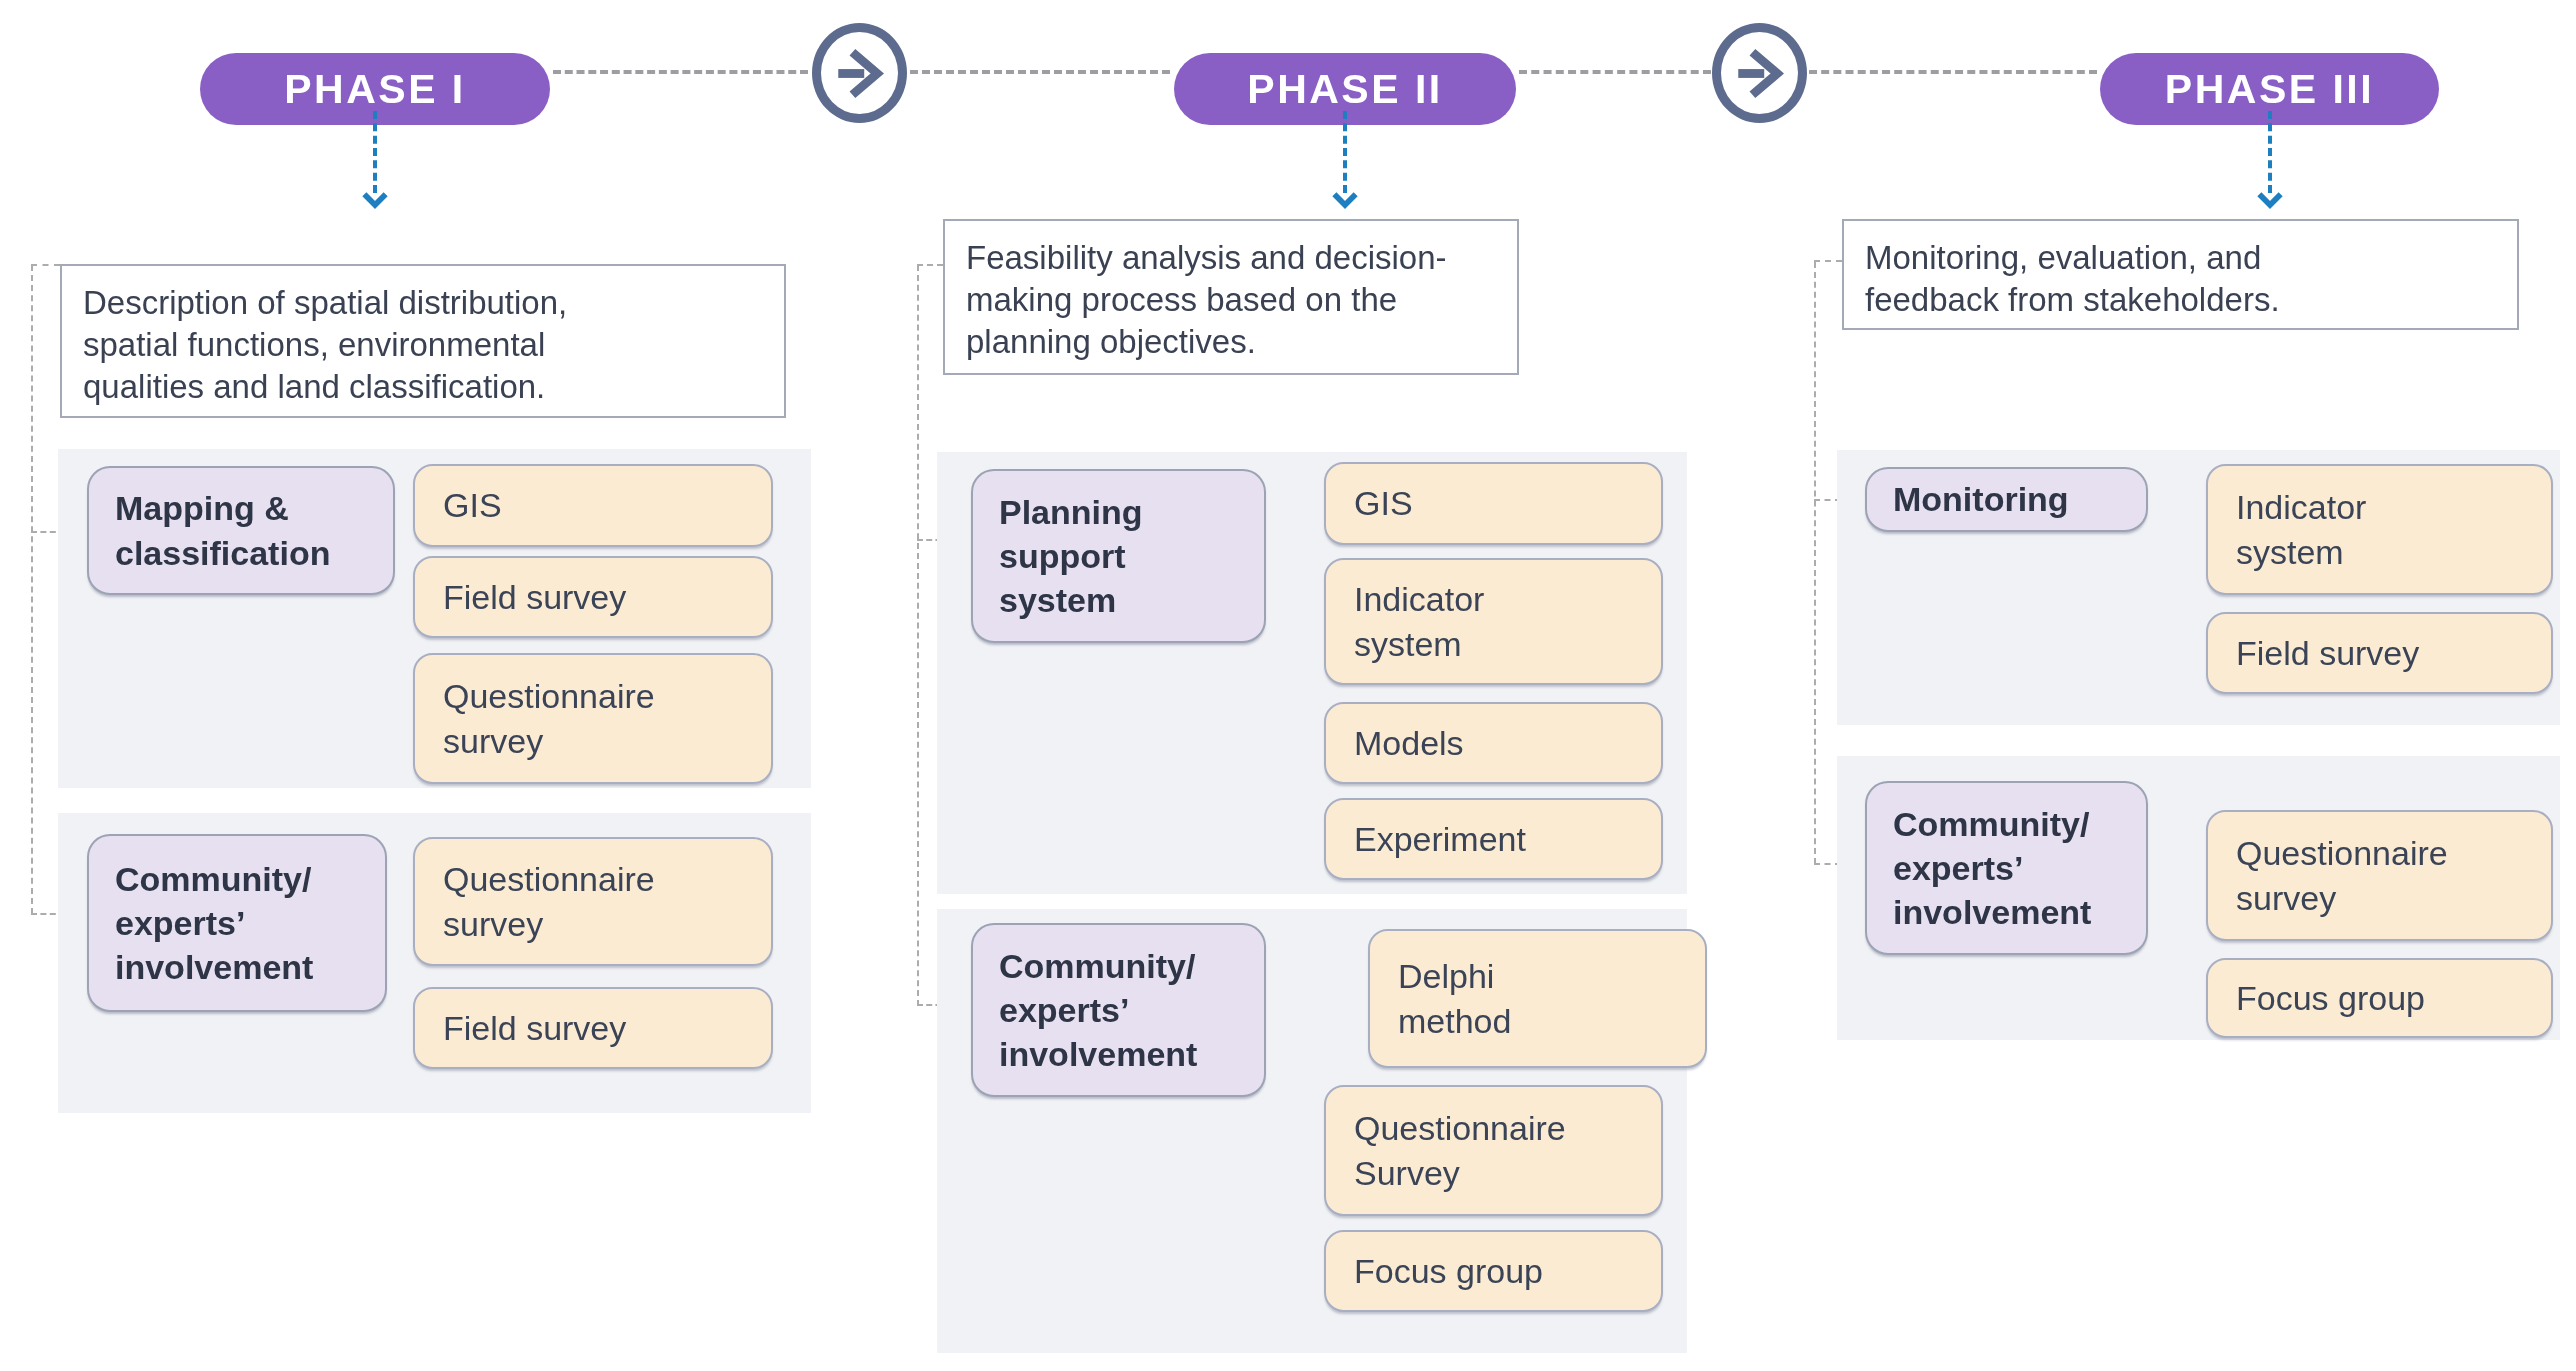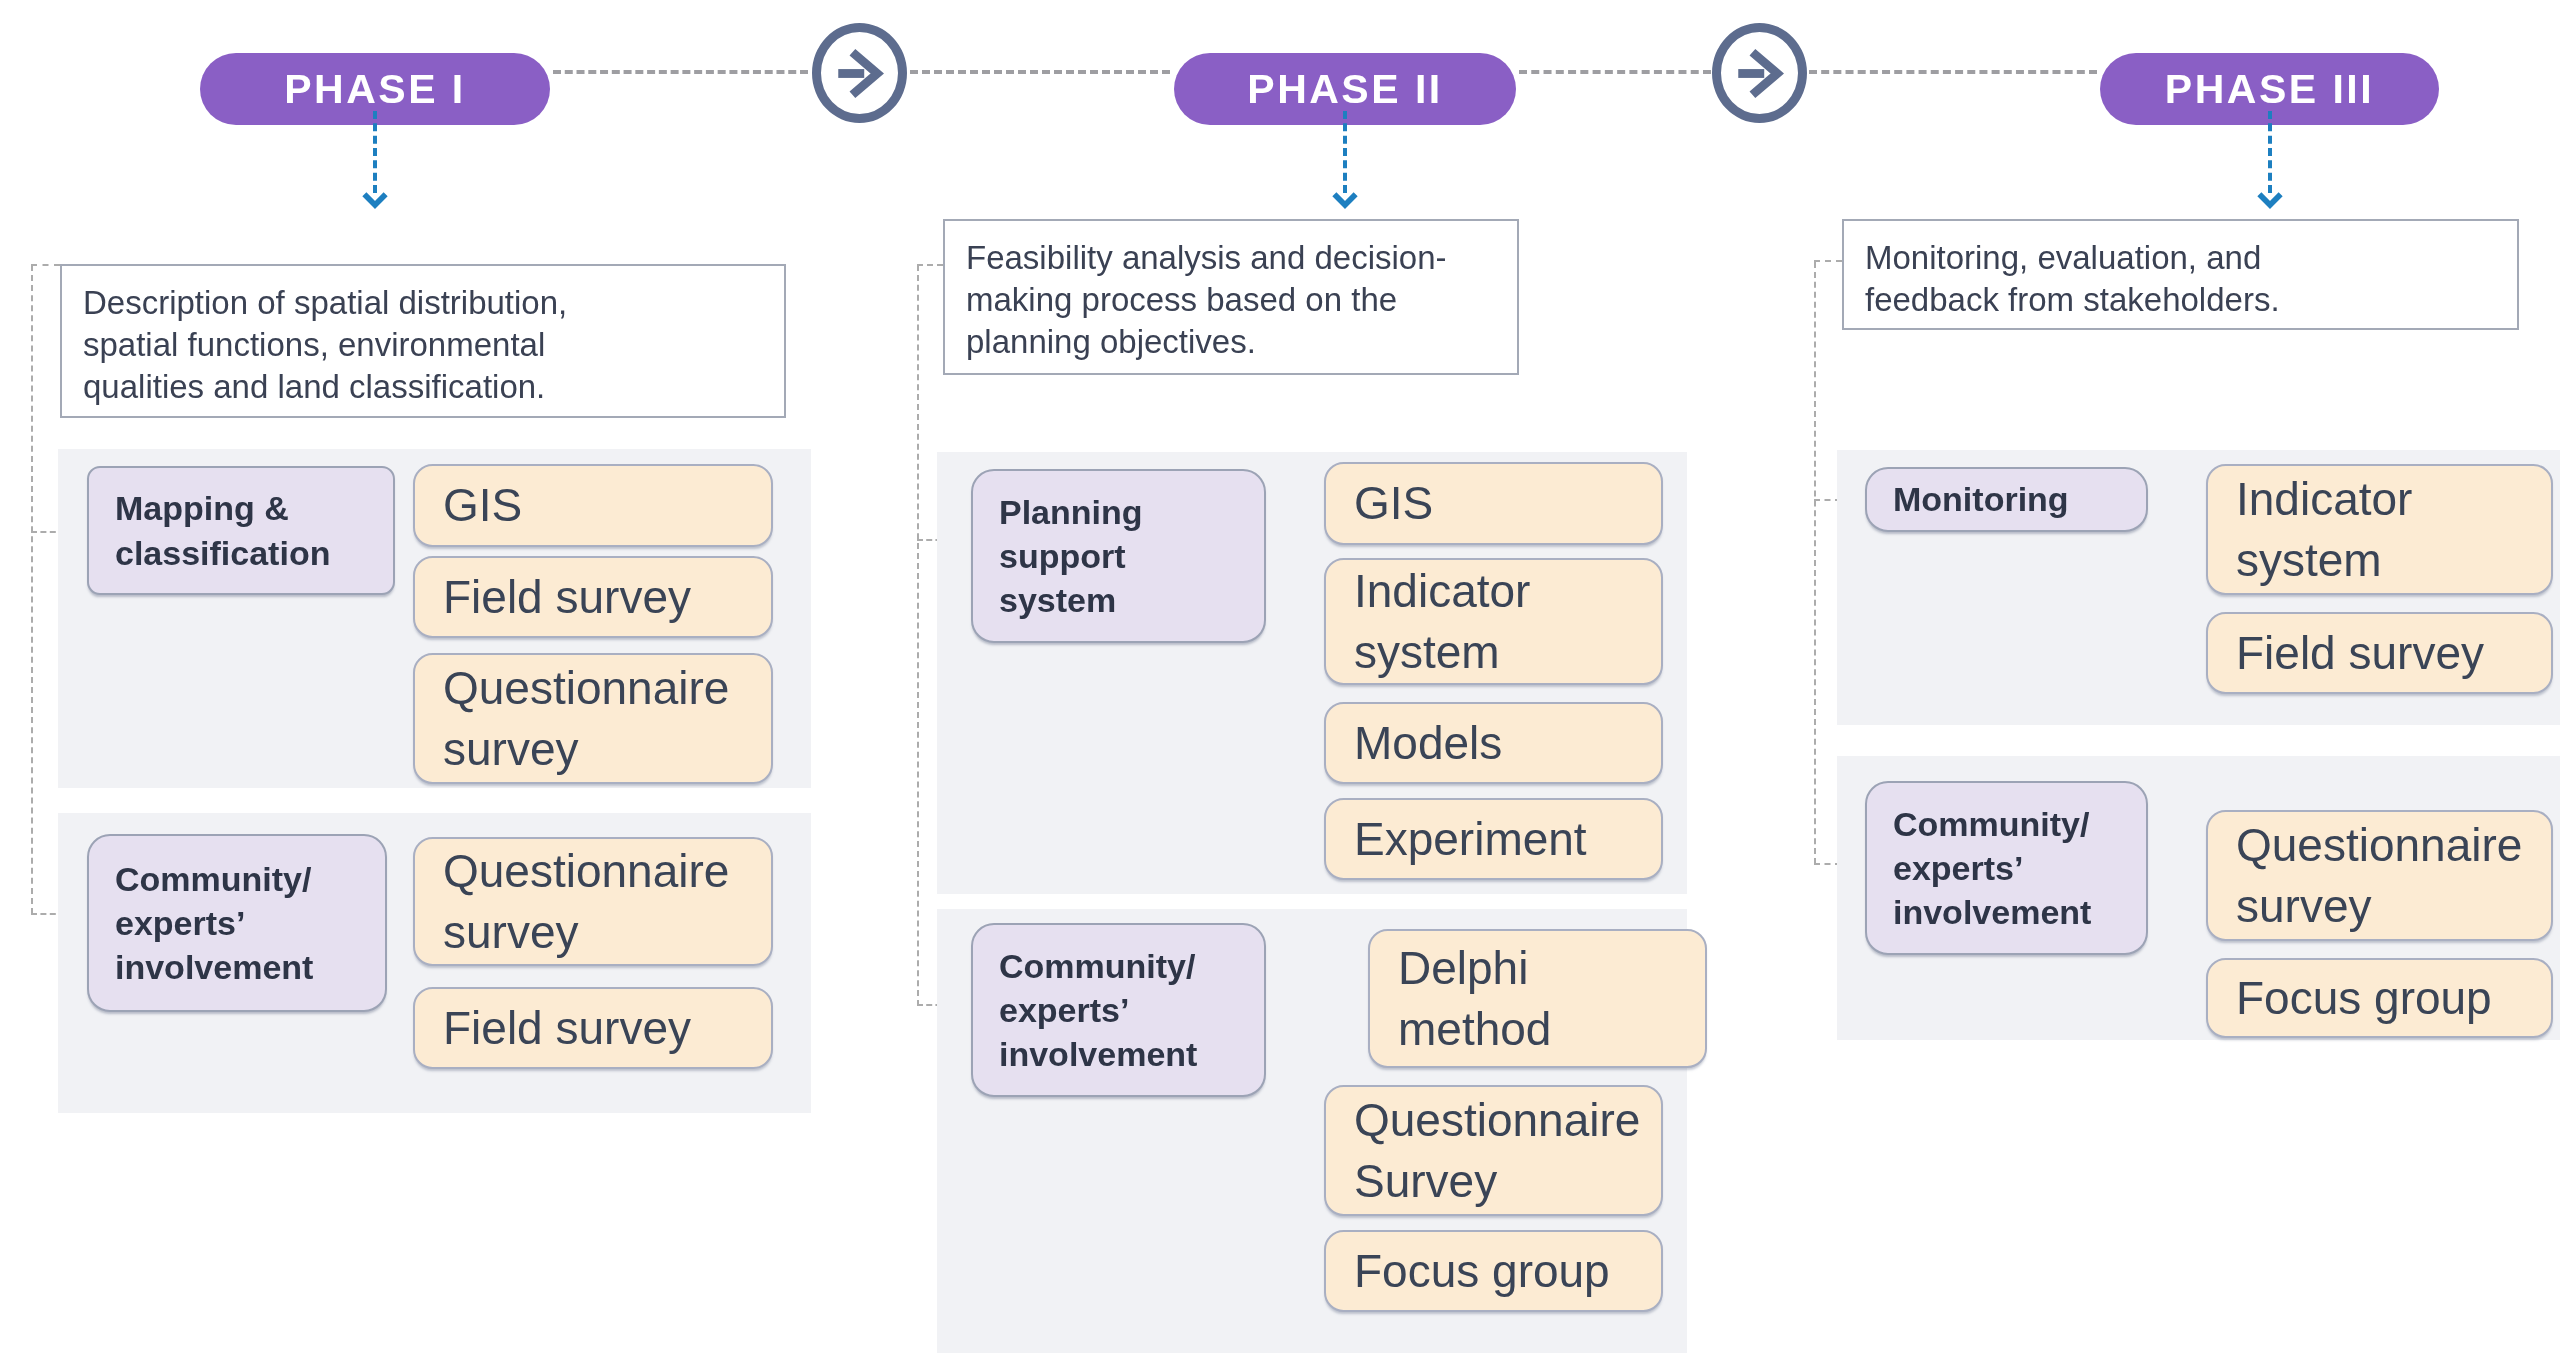--- a/index.html
+++ b/index.html
@@ -70,30 +70,30 @@
   #p2b{left:937px;top:909px;width:750px;height:444px;}
   #p3a{left:1837px;top:450px;width:723px;height:275px;}
   #p3b{left:1837px;top:756px;width:723px;height:284px;}
   
   .glabel{
     position:absolute;background:#E6E0F0;border:2.5px solid #9CA3B5;border-radius:23px;
     font-size:34px;font-weight:bold;line-height:1.3;white-space:pre-line;color:#2E3547;
     display:flex;align-items:center;box-sizing:border-box;padding:8.2px 8.2px 8.2px 26px;
     box-shadow:0 3.3px 2.5px -1.6px rgba(110,120,145,.45);
   }
-  #l1a{left:87px;top:466px;width:308px;height:129px;border-radius:13px;}
+  #l1a{left:87px;top:466px;width:308px;height:129px;}
   #l1b{left:87px;top:834px;width:300px;height:178px;}
   #l2a{left:971px;top:469px;width:295px;height:174px;}
   #l2b{left:971px;top:923px;width:295px;height:174px;}
   #l3a{left:1865px;top:467px;width:283px;height:65px;}
   #l3b{left:1865px;top:781px;width:283px;height:174px;}
   
   .item{
     position:absolute;background:#FCEBD3;border:2.5px solid #A9AFC2;border-radius:19.6px;
-    font-size:46px;line-height:1.32;white-space:pre-line;color:#3A4456;
+    font-size:34px;line-height:1.32;white-space:pre-line;color:#3A4456;
     display:flex;align-items:center;box-sizing:border-box;padding:6.5px 8.2px 6.5px 28px;
     box-shadow:0 3.3px 2.5px -1.6px rgba(110,120,145,.4);
   }
   
   #i1a1{left:413px;top:464px;width:360px;height:83px;}
   #i1a2{left:413px;top:556px;width:360px;height:82px;}
   #i1a3{left:413px;top:653px;width:360px;height:131px;}
   #i1b1{left:413px;top:837px;width:360px;height:129px;}
   #i1b2{left:413px;top:987px;width:360px;height:82px;}
   

